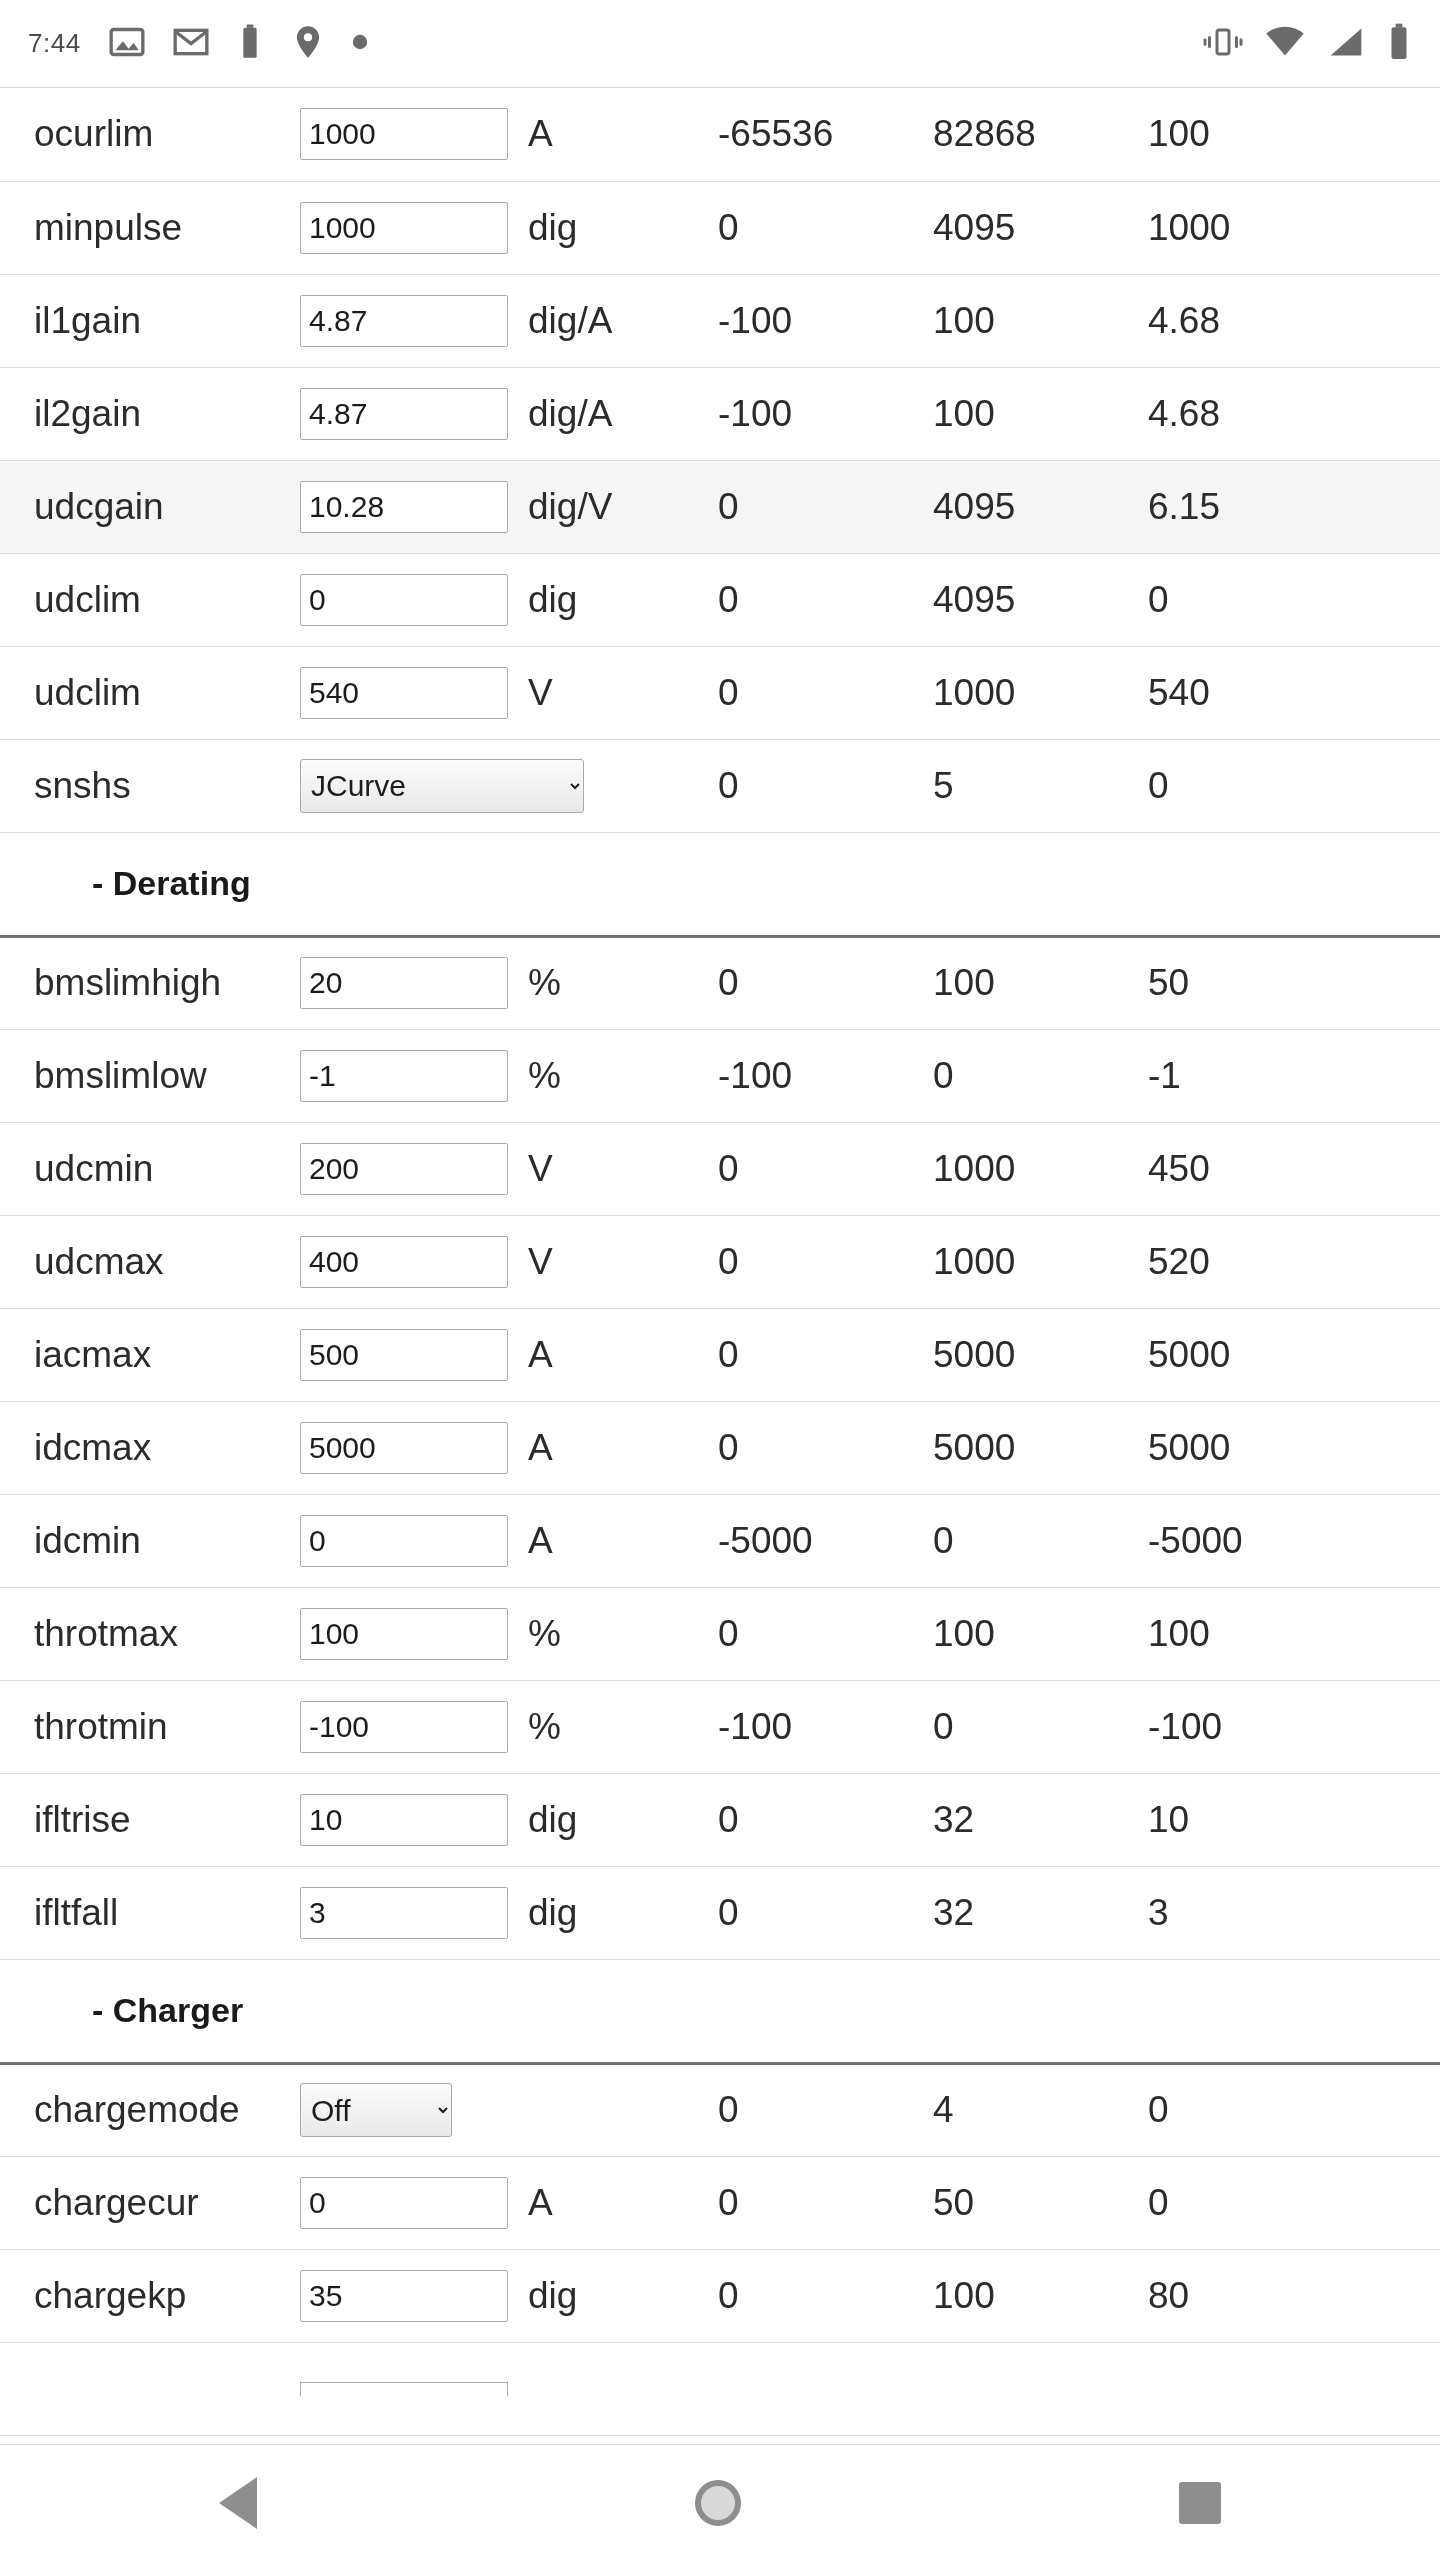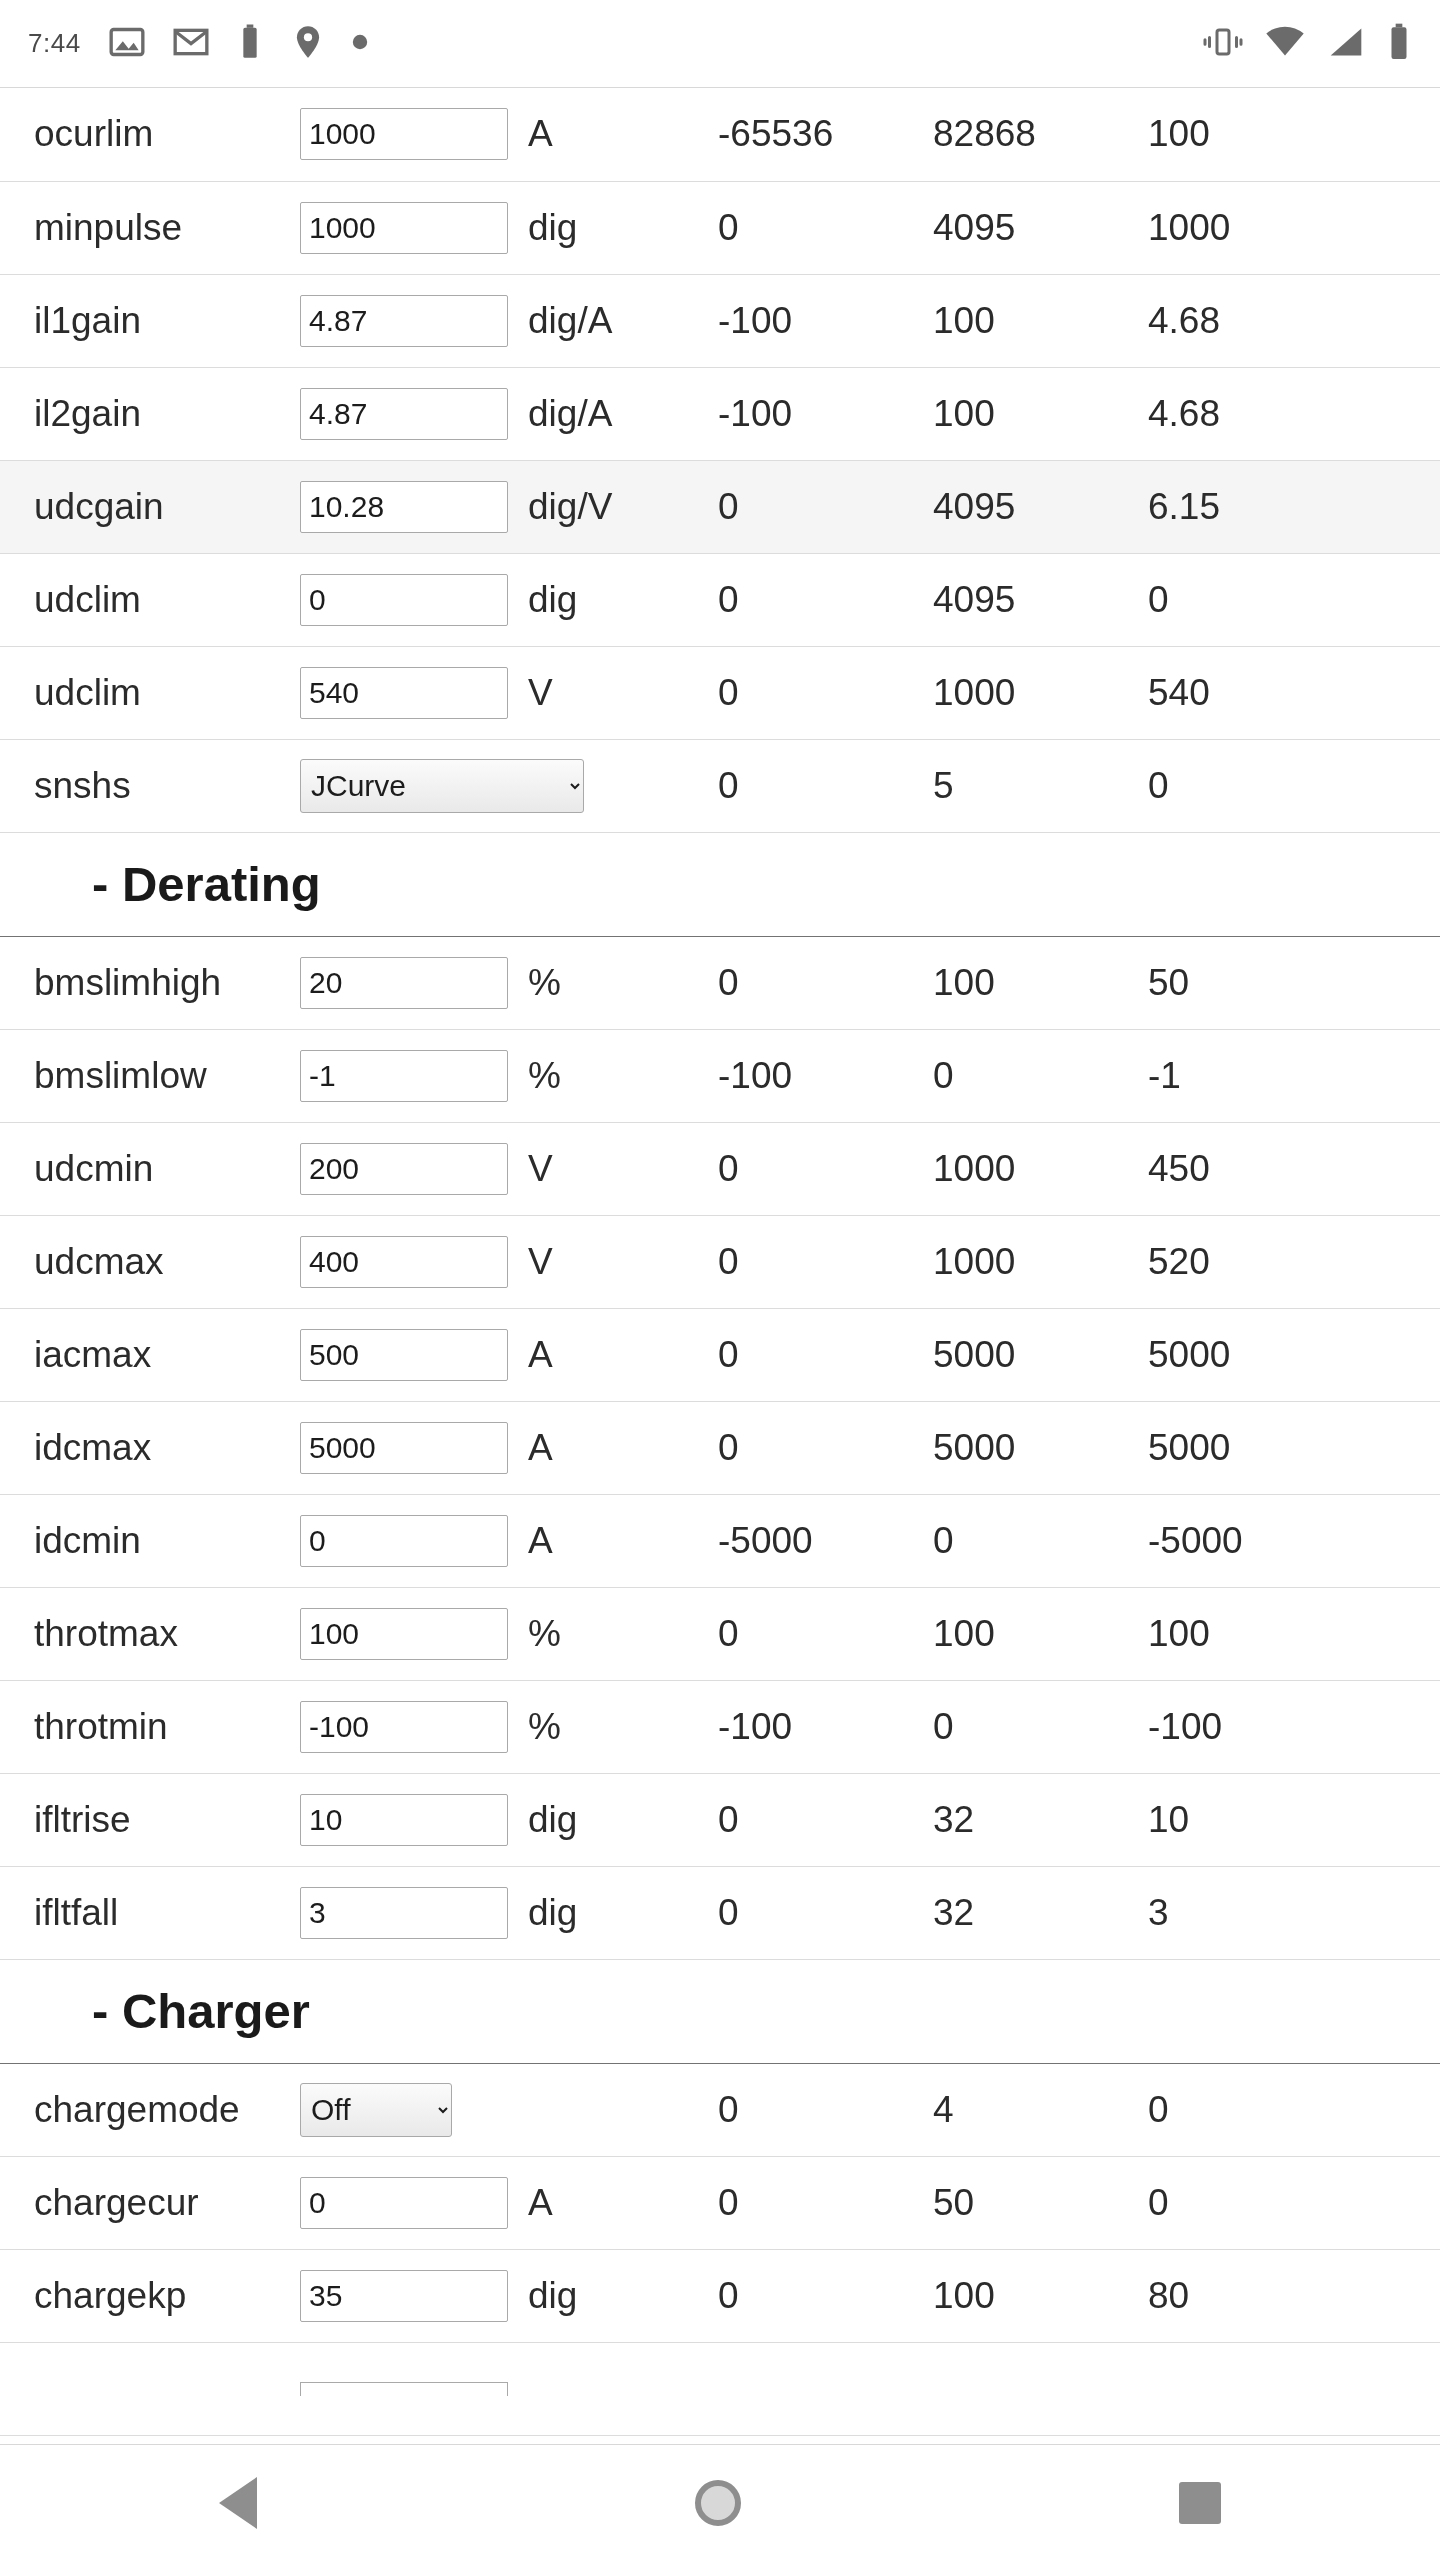--- a/index.html
+++ b/index.html
@@ -98,25 +98,25 @@
     border: 1px solid #a9a9a9;
     border-radius: 3px;
     background: linear-gradient(#fbfbfb, #e9e9e9);
     padding: 2px 6px;
   }
   select.psel.wide { width: 284px; }
   select.psel.narrow { width: 152px; }
 
   tr.section td {
     height: 104px;
-    font-size: 49px;
+    font-size: 34px;
     font-weight: bold;
     color: #1a1a1a;
     padding-left: 92px !important;
-    border-bottom: 1px solid #737373;
+    border-bottom: 3px solid #737373;
   }
 
   .partial-row td {
     height: 34px;
     border-bottom: none;
   }
 
   
   .navbar {
     position: absolute;

